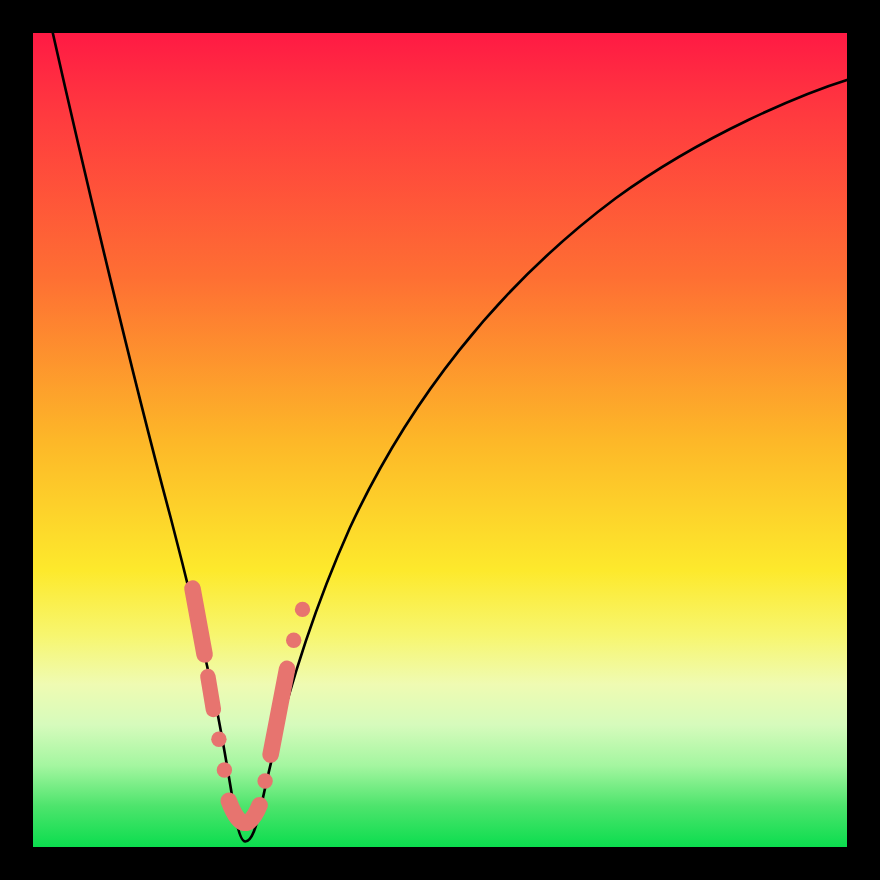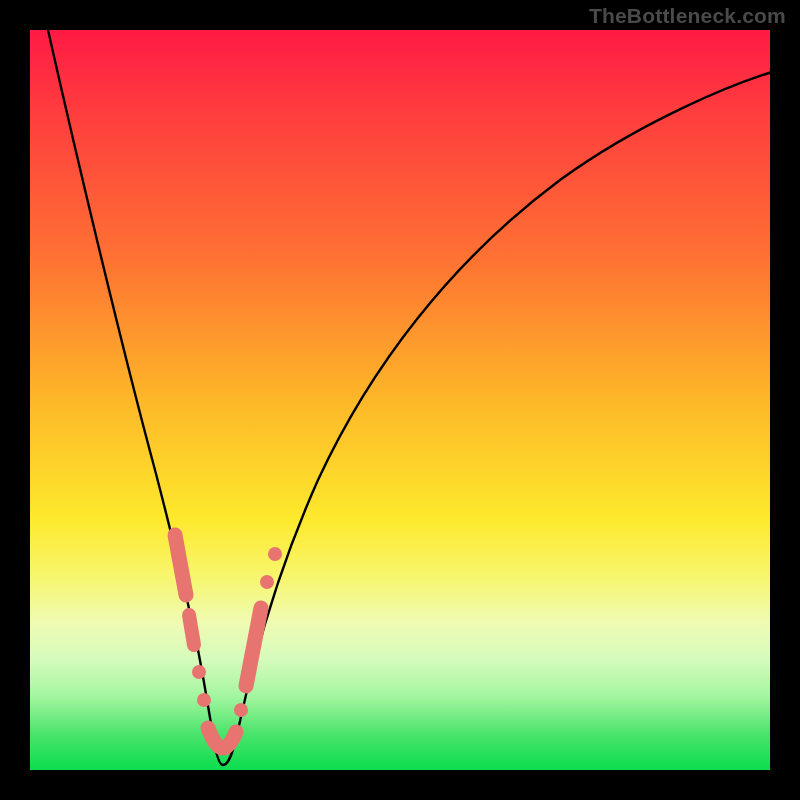--- a/index.html
+++ b/index.html
@@ -104,14 +104,13 @@
 
         <circle class="marker" cx="211" cy="680" r="7"></circle>
 
         <line class="marker-capsule" x1="216" y1="656" x2="231" y2="578" stroke-width="15"></line>
 
         <circle class="marker" cx="237" cy="552" r="7"></circle>
         <circle class="marker" cx="245" cy="524" r="7"></circle>
       </g>
     </svg>
   </div>
-  <div class="watermark">TheBottleneck.com</div>
 </div>
 
 </body></html>

